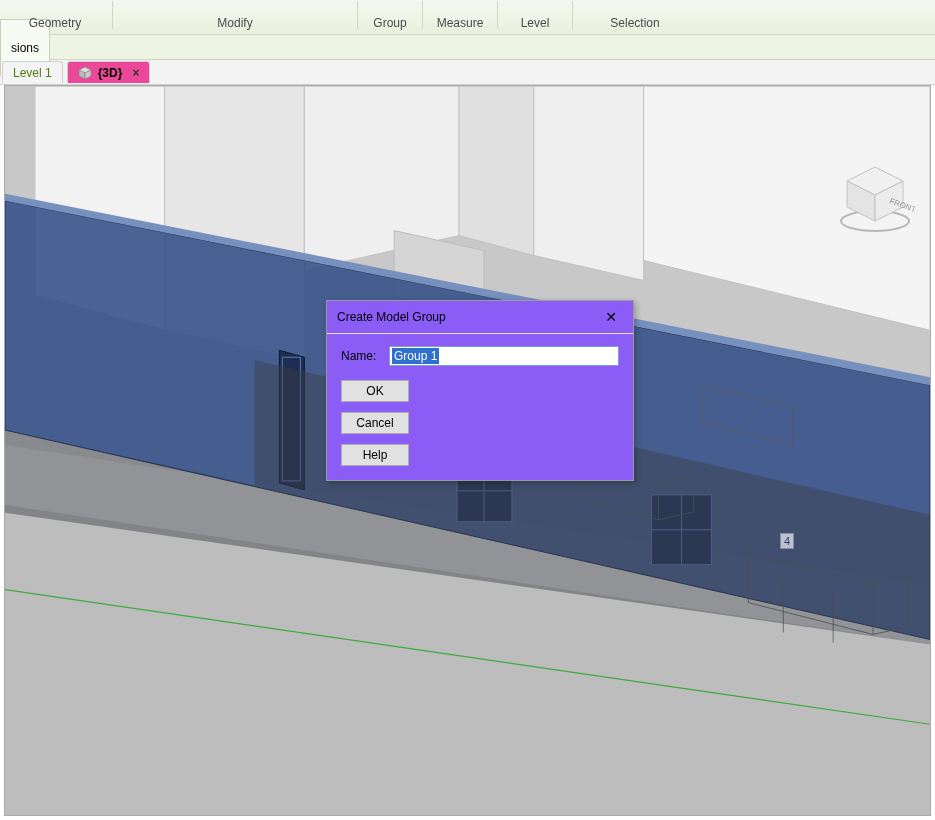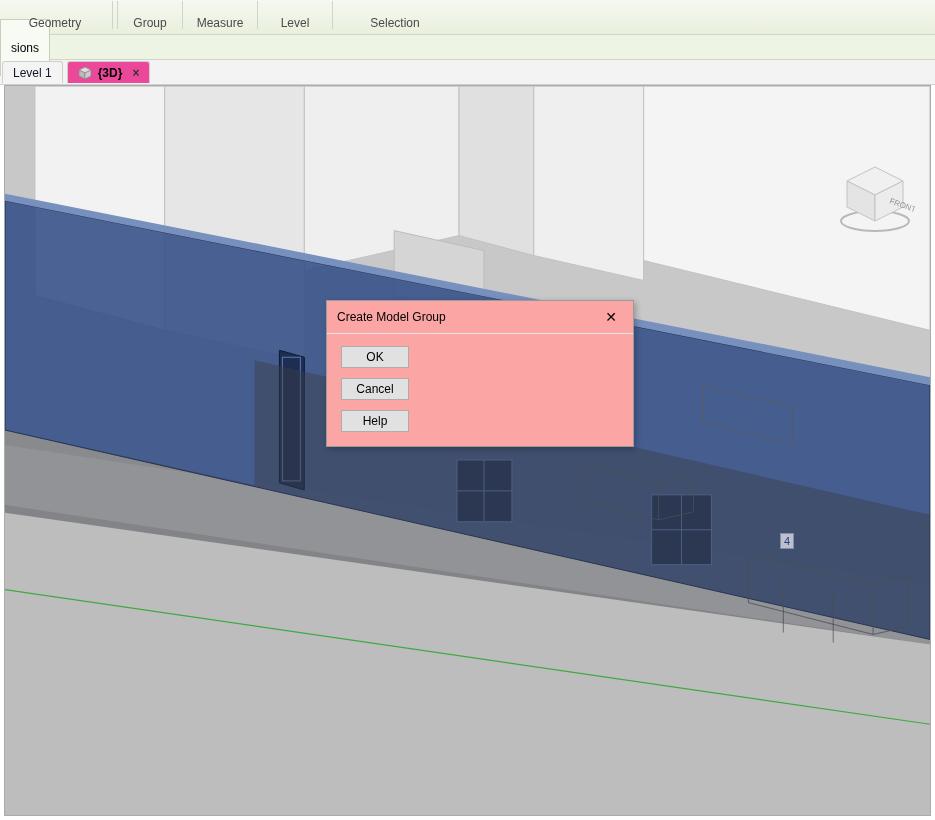--- a/index.html
+++ b/index.html
@@ -66,21 +66,21 @@
     }
     .viewtab {
       display: flex;
       align-items: center;
       height: 22px;
       padding: 0 10px;
       border: 1px solid #cfcfcf;
       background: #f4f4f4;
       margin-right: 4px;
       font-size: 12px;
-      color: #0f172a;
+      color: #4d7c0f;
       border-bottom: none;
       border-top-left-radius: 3px;
       border-top-right-radius: 3px;
     }
     .viewtab.active {
       background: #ec4899;
       color: #000;
       font-weight: bold;
     }
     .viewtab .close {
@@ -115,21 +115,21 @@
       opacity: 0.55;
       pointer-events: auto;
     }
 
     
     .dialog {
       position: absolute;
       left: 326px;
       top: 300px;
       width: 308px;
-      background: #fca5a5;
+      background: #8b5cf6;
       border: 1px solid #9a9a9a;
       box-shadow: 2px 2px 6px rgba(0,0,0,0.25);
       font-size: 12px;
     }
     .dialog-titlebar {
       display: flex;
       justify-content: space-between;
       align-items: center;
       padding: 6px 8px 6px 10px;
       border-bottom: 1px solid #e5e5e5;
@@ -183,20 +183,21 @@
       padding: 1px 3px;
       border: 1px solid rgba(42,58,138,0.4);
     }
   </style>
 </head>
 <body>
 
 <div class="ribbon">
   <div class="ribbon-group" id="rg-geometry">Geometry</div>
   <div class="ribbon-sep"></div>
+  <div class="ribbon-group" id="rg-modify">Modify</div>
   <div class="ribbon-sep"></div>
   <div class="ribbon-group" id="rg-view">Group</div>
   <div class="ribbon-sep"></div>
   <div class="ribbon-group" id="rg-measure">Measure</div>
   <div class="ribbon-sep"></div>
   <div class="ribbon-group" id="rg-create">Level</div>
   <div class="ribbon-sep"></div>
   <div class="rg-gap"></div>
   <div class="ribbon-group" id="rg-selection">Selection</div>
 </div>
@@ -285,19 +286,25 @@
 
   <div class="level-badge">4</div>
 </div>
 
 <div class="dialog">
   <div class="dialog-titlebar">
     <span class="dialog-title">Create Model Group</span>
     <span class="dialog-close">✕</span>
   </div>
   <div class="dialog-body">
+    <div class="field-row">
+      <span class="field-label">Name:</span>
+      <div class="field-input">
+        <span class="seltext">Group 1</span>
+      </div>
+    </div>
     <div class="btn-row">
       <div class="btn">OK</div>
       <div class="btn">Cancel</div>
       <div class="btn">Help</div>
     </div>
   </div>
 </div>
 
 </body></html>

